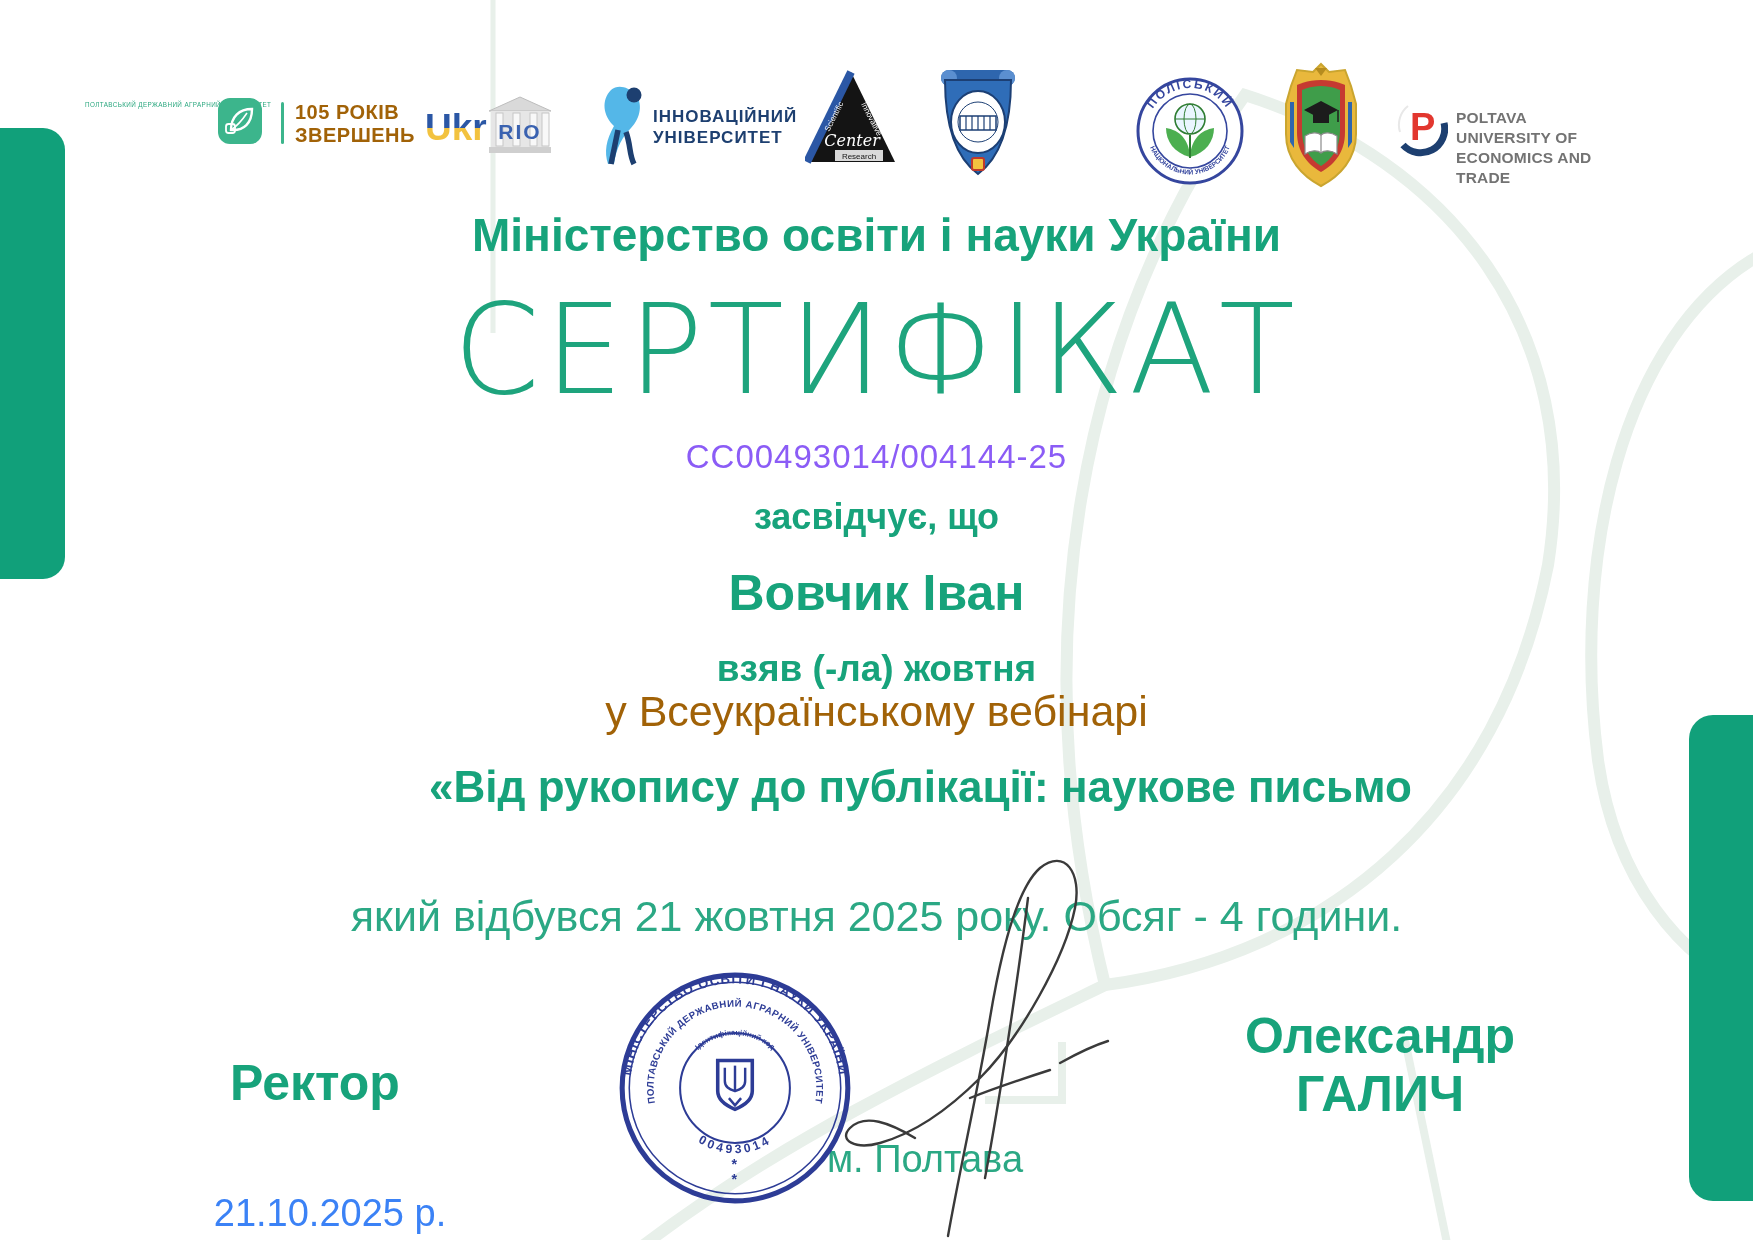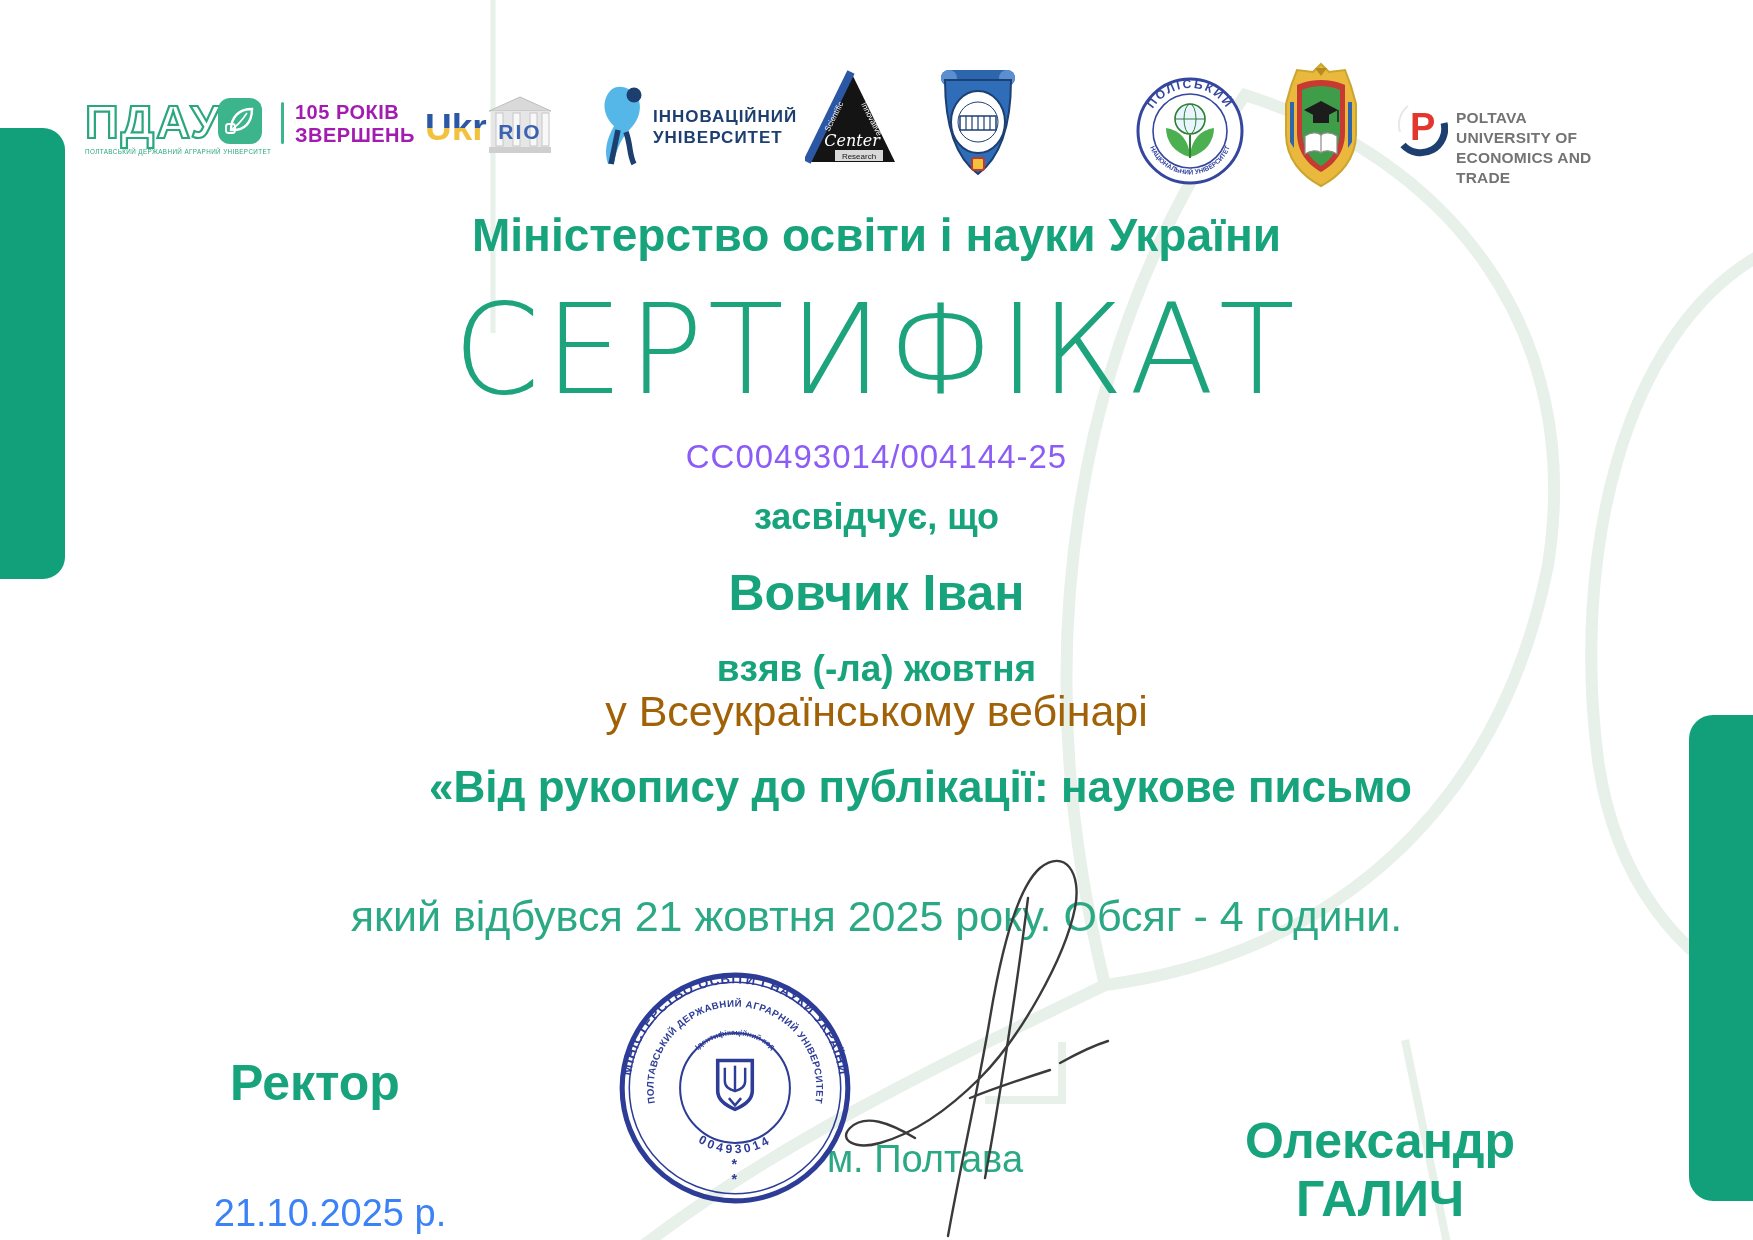--- a/index.html
+++ b/index.html
@@ -15,21 +15,21 @@
   .z1{z-index:1;} .z2{z-index:2;}
 
   
   .logo{position:absolute;z-index:2;}
   
   #pdau-word{font-weight:bold;font-size:47px;letter-spacing:2px;color:#ffffff;
              -webkit-text-stroke:2.2px #2aa77f;line-height:1;}
   #pdau-cap{font-size:6.3px;color:#2aa77f;letter-spacing:.4px;white-space:nowrap;margin-top:3px;}
   #pdau-icon{left:133px;top:6px;width:44px;height:46px;background:#3cb58c;border-radius:12px;}
   #pdau-divider{left:196px;top:10px;width:3px;height:42px;background:#3cb58c;border-radius:2px;}
-  .pdau-years{left:210px;font-weight:bold;font-size:20px;color:#a21caf;line-height:1;letter-spacing:.5px;}
+  .pdau-years{left:210px;font-weight:bold;font-size:20px;color:#a16207;line-height:1;letter-spacing:.5px;}
   
   #ukr-txt{font-weight:bold;font-size:37px;line-height:1;font-style:normal;
            background:linear-gradient(#2b57a5 52%,#f2c23f 52%);
            -webkit-background-clip:text;background-clip:text;color:transparent;}
   
   .innov-line{font-weight:bold;font-size:17px;color:#1d3f70;letter-spacing:1px;line-height:21px;}
   
   .puet-line{font-weight:bold;font-size:15.5px;color:#737373;line-height:20px;letter-spacing:.2px;}
 
   
@@ -42,21 +42,21 @@
   #participation{top:648px;font-size:37px;font-weight:bold;}
   #event-intro{top:687px;font-size:43px;color:#a16207;}
   #event-line1{top:762px;font-size:44px;font-weight:bold;padding-left:44px;}
   #event-line2{top:832px;font-size:44px;font-weight:bold;}
   #event-details{top:892px;font-size:43px;color:#2ba884;}
 
   
   #role{left:165px;top:1054px;width:300px;text-align:center;font-size:50px;font-weight:bold;}
   #date{left:165px;top:1192px;width:330px;text-align:center;font-size:38px;color:#3b82f6;}
   #city{left:770px;top:1138px;width:310px;text-align:center;font-size:38px;color:#2ba884;}
-  #signatory{left:1155px;top:1112px;width:450px;text-align:center;font-size:50px;font-weight:bold;}
+  #signatory{left:1155px;top:1007px;width:450px;text-align:center;font-size:50px;font-weight:bold;}
   #seal-box{left:613px;top:966px;width:244px;height:244px;}
   #sign-box{left:820px;top:838px;width:310px;height:402px;}
 
   .seal-text{fill:#2d3c96;font-family:"Liberation Sans",sans-serif;font-weight:bold;}
 </style>
 </head>
 <body>
 
 <div id="page">
 
@@ -69,21 +69,20 @@
       <path stroke-width="8" d="M 985 1100 L 1062 1100 L 1062 1042"></path>
       <path stroke-width="8" d="M 1405 1040 L 1448 1248"></path>
     </g>
   </svg>
 
   <div class="abs bar z1" id="left-bar"></div>
   <div class="abs bar z1" id="right-bar"></div>
 
   <div class="logo" style="left:85px;top:92px;width:320px;height:75px;">
     <div class="abs" style="left:0;top:6px;">
-      <div id="pdau-word">ПДАУ</div>
       <div id="pdau-cap">ПОЛТАВСЬКИЙ ДЕРЖАВНИЙ АГРАРНИЙ УНІВЕРСИТЕТ</div>
     </div>
     <div class="abs" id="pdau-icon">
       <svg width="44" height="46" viewBox="0 0 44 46">
         <path d="M 13 32 C 13 19 21 11 34 11 C 34 25 26 33 13 32 Z" fill="none" stroke="#ffffff" stroke-width="2.4"></path>
         <path d="M 13 32 C 19 28 25 21 29 15" fill="none" stroke="#ffffff" stroke-width="1.6"></path>
         <rect x="8" y="26" width="9" height="9" rx="2.5" fill="none" stroke="#ffffff" stroke-width="1.8"></rect>
       </svg>
     </div>
     <div class="abs" id="pdau-divider"></div>

